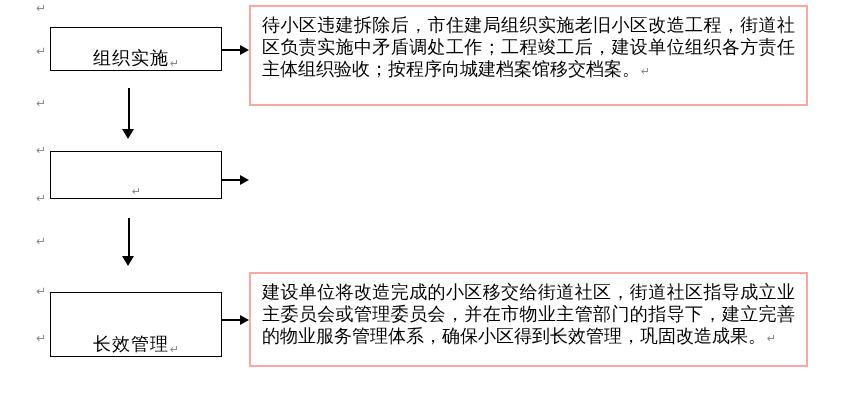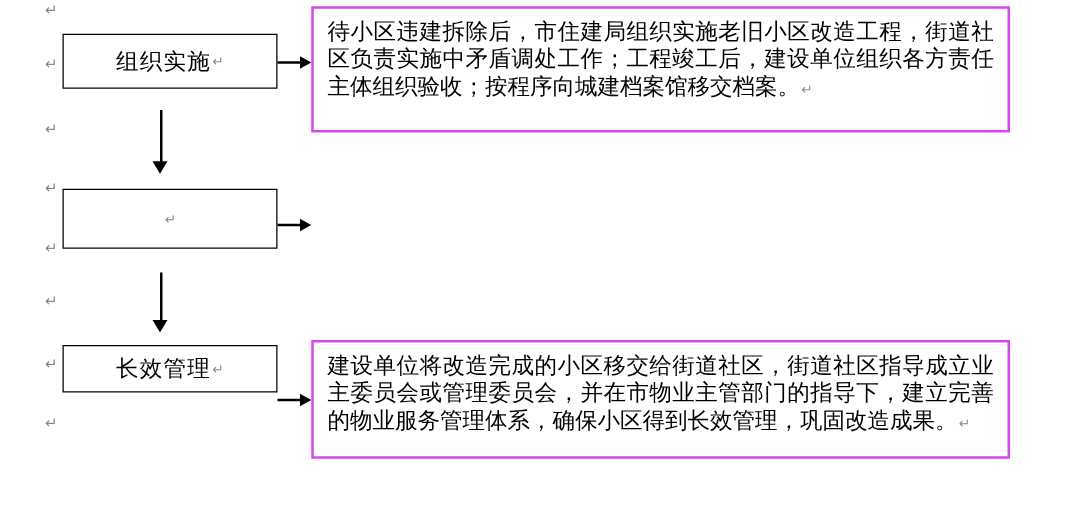--- a/index.html
+++ b/index.html
@@ -14,33 +14,33 @@
   }
 
   
   .flow-box {
     position: absolute;
     left: 50px;
     width: 172px;
     border: 1px solid #000000;
     box-sizing: border-box;
     display: flex;
-    align-items: center;
+    align-items: flex-end;
     justify-content: center;
     font-size: 18px;
     letter-spacing: 1px;
     white-space: nowrap;
   }
 
   
   .desc-box {
     position: absolute;
     left: 249px;
     width: 559px;
-    border: 2px solid #d946ef;
+    border: 2px solid #fca5a5;
     box-sizing: border-box;
     padding: 7px 11px 0 11px;
     font-size: 18px;
     line-height: 22px;
     text-align: justify;
   }
 
   
   .h-arrow { position: absolute; left: 222px; width: 27px; height: 10px; }
   .h-arrow .shaft { position: absolute; left: 0; top: 4px; width: 19px; height: 2px; background: #000000; }
@@ -114,21 +114,21 @@
   </div>
   <div class="h-arrow" style="top:175px">
     <span class="shaft"></span>
     <span class="head"></span>
   </div>
   <div class="v-arrow" style="top:218px;height:48px">
     <span class="shaft"></span>
     <span class="head"></span>
   </div>
 
-  <div class="flow-box" style="top:276px;height:38px">
+  <div class="flow-box" style="top:292px;height:65px">
     <span>长效管理</span>
       <span class="pmark-inline">↵</span>
   </div>
   <div class="h-arrow" style="top:315px">
     <span class="shaft"></span>
     <span class="head"></span>
   </div>
   <div class="desc-box" style="top:272px;height:95px">
     <span>建设单位将改造完成的小区移交给街道社区，街道社区指导成立业主委员会或管理委员会，并在市物业主管部门的指导下，建立完善的物业服务管理体系，确保小区得到长效管理，巩固改造成果。</span><span class="pmark-inline">↵</span>
   </div>

